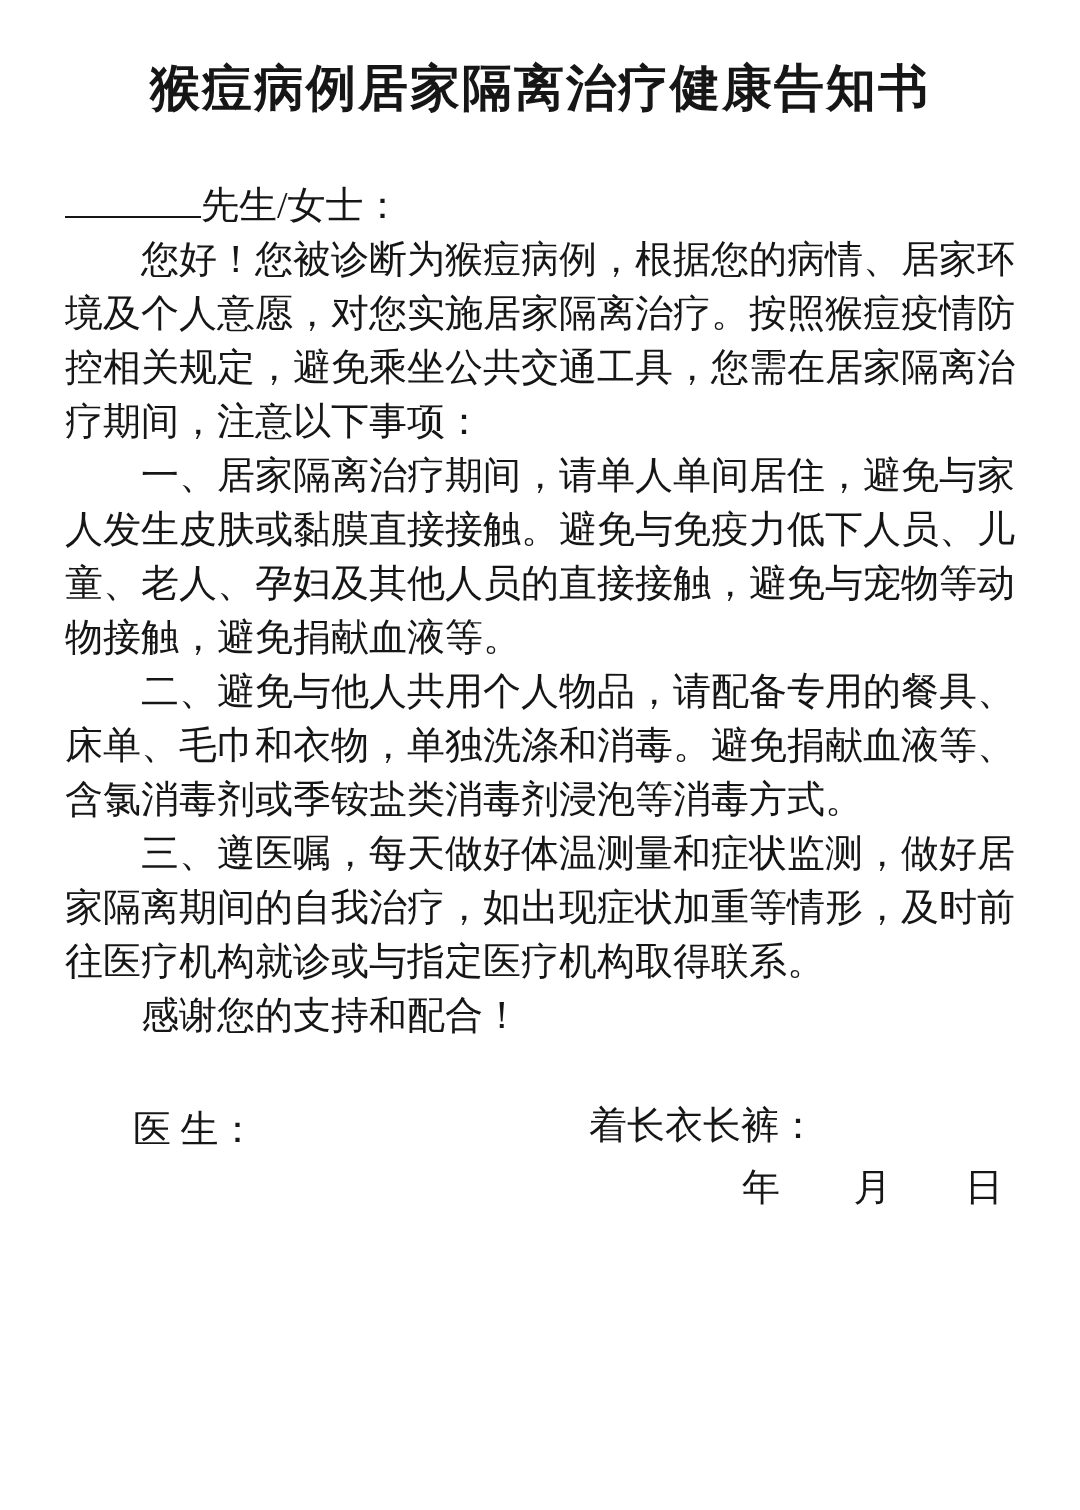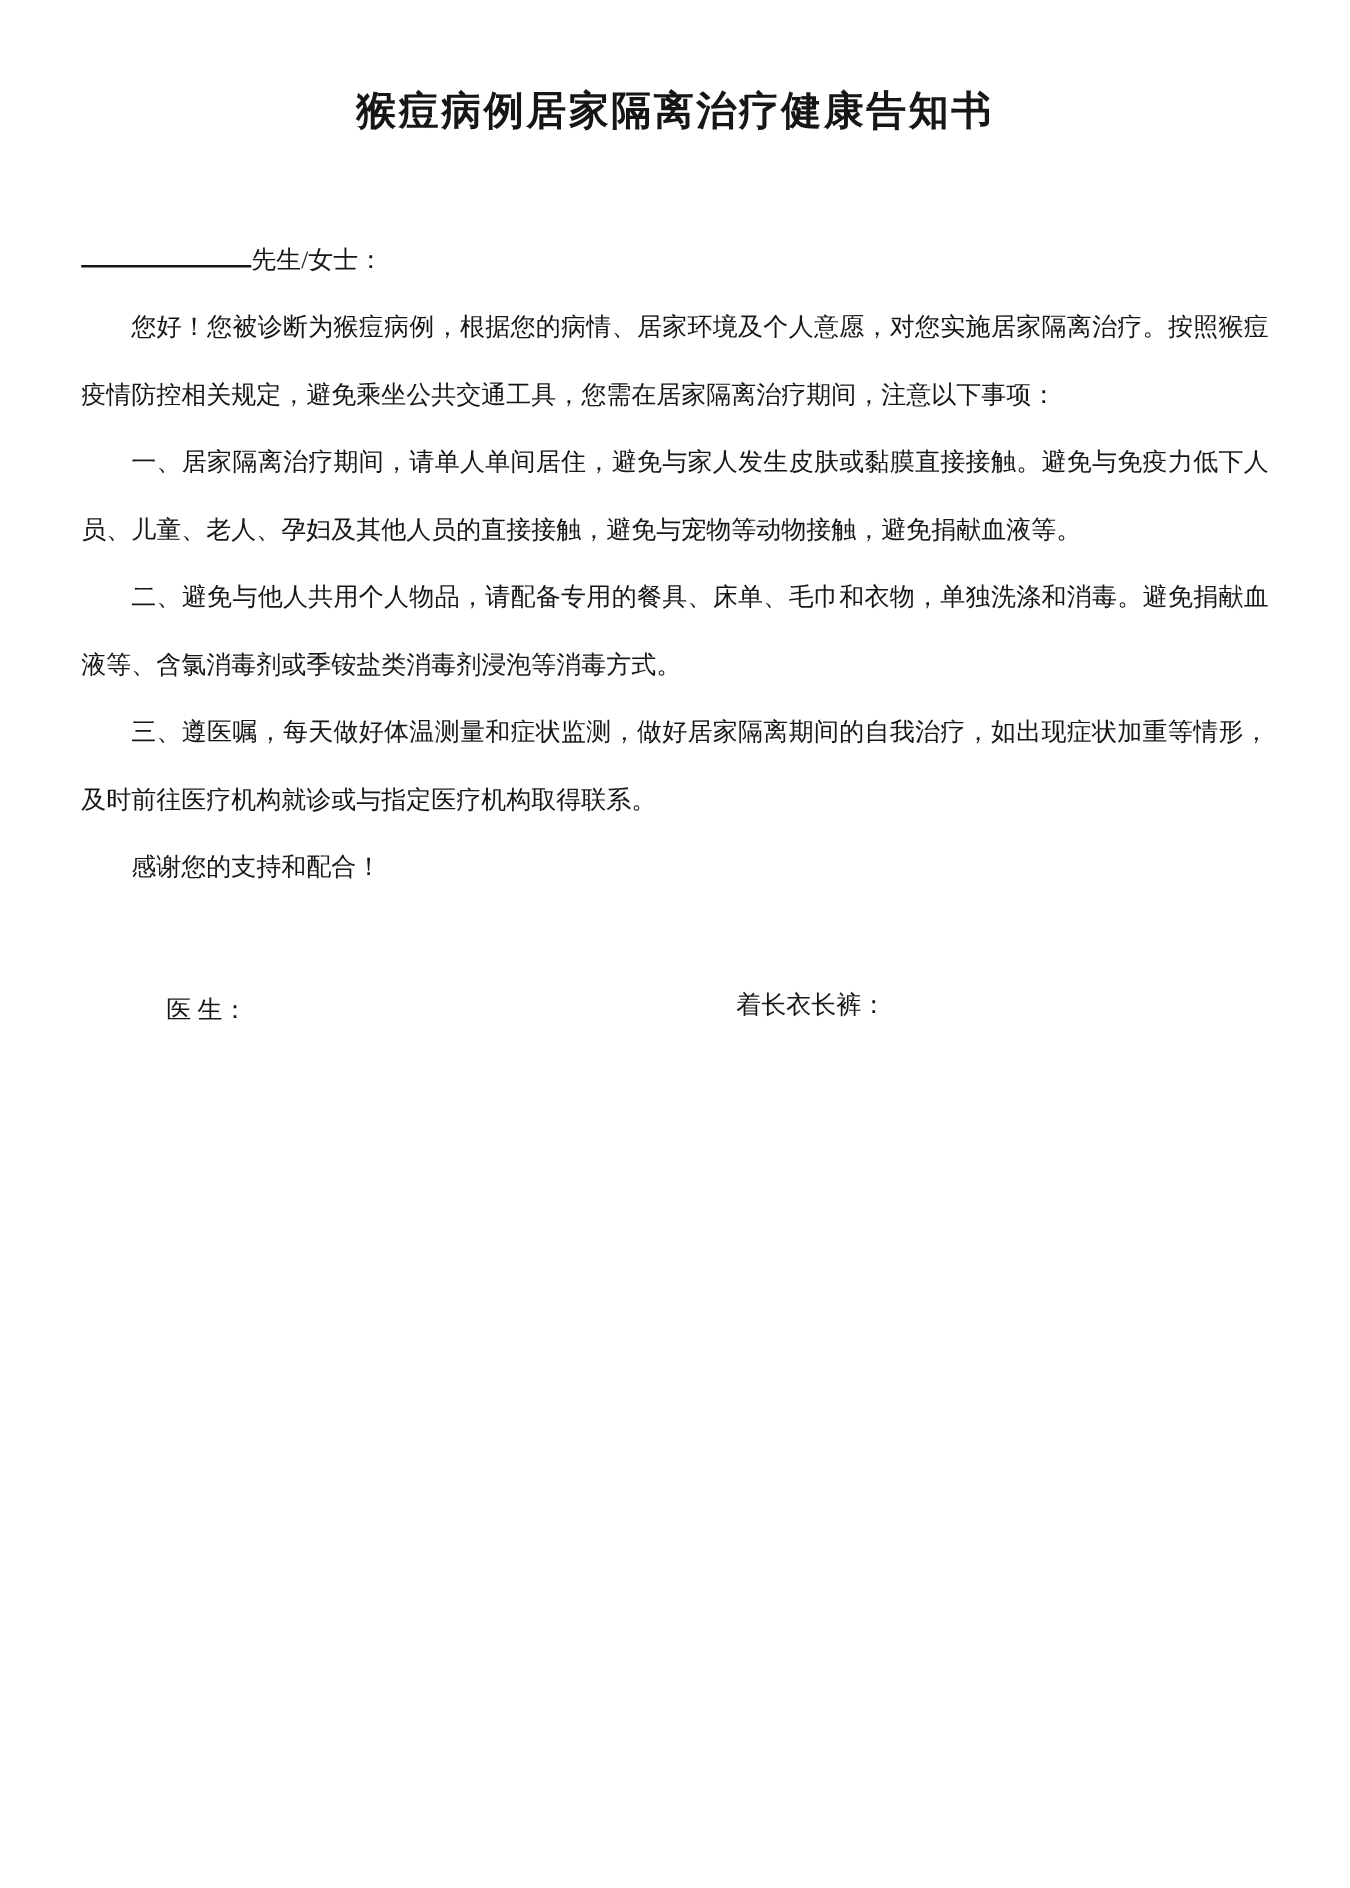--- a/index.html
+++ b/index.html
@@ -13,29 +13,29 @@
     height: 1510px;
     background: #ffffff;
     color: #161616;
     font-family: "Liberation Serif", "DejaVu Serif", serif;
     overflow: hidden;
     box-sizing: border-box;
     padding-top: 52px;
   }
   .doc-title {
     text-align: center;
-    font-size: 32px;
+    font-size: 50px;
     line-height: 72px;
     font-weight: bold;
     letter-spacing: 2px;
     margin: 0 60px;
   }
   .content {
     margin: 0 65px;
-    font-size: 20px;
+    font-size: 38px;
     line-height: 54px;
     text-align: justify;
   }
   .salutation {
     margin-top: 54px;
     white-space: nowrap;
   }
   .name-blank {
     display: inline-block;
     width: 136px;
@@ -94,15 +94,20 @@
     <p>三、遵医嘱，每天做好体温测量和症状监测，做好居家隔离期间的自我治疗，如出现症状加重等情形，及时前往医疗机构就诊或与指定医疗机构取得联系。</p>
 
 
     <p>感谢您的支持和配合！</p>
 
     <div class="sig-row">
       <span class="sig-doctor">医 生：</span>
       <span class="sig-phone">着长衣长裤：</span>
     </div>
 
+    <div class="date-row">
+      <span>年</span>
+      <span>月</span>
+      <span>日</span>
+    </div>
 
   </div>
 </div>
 
 </body></html>

